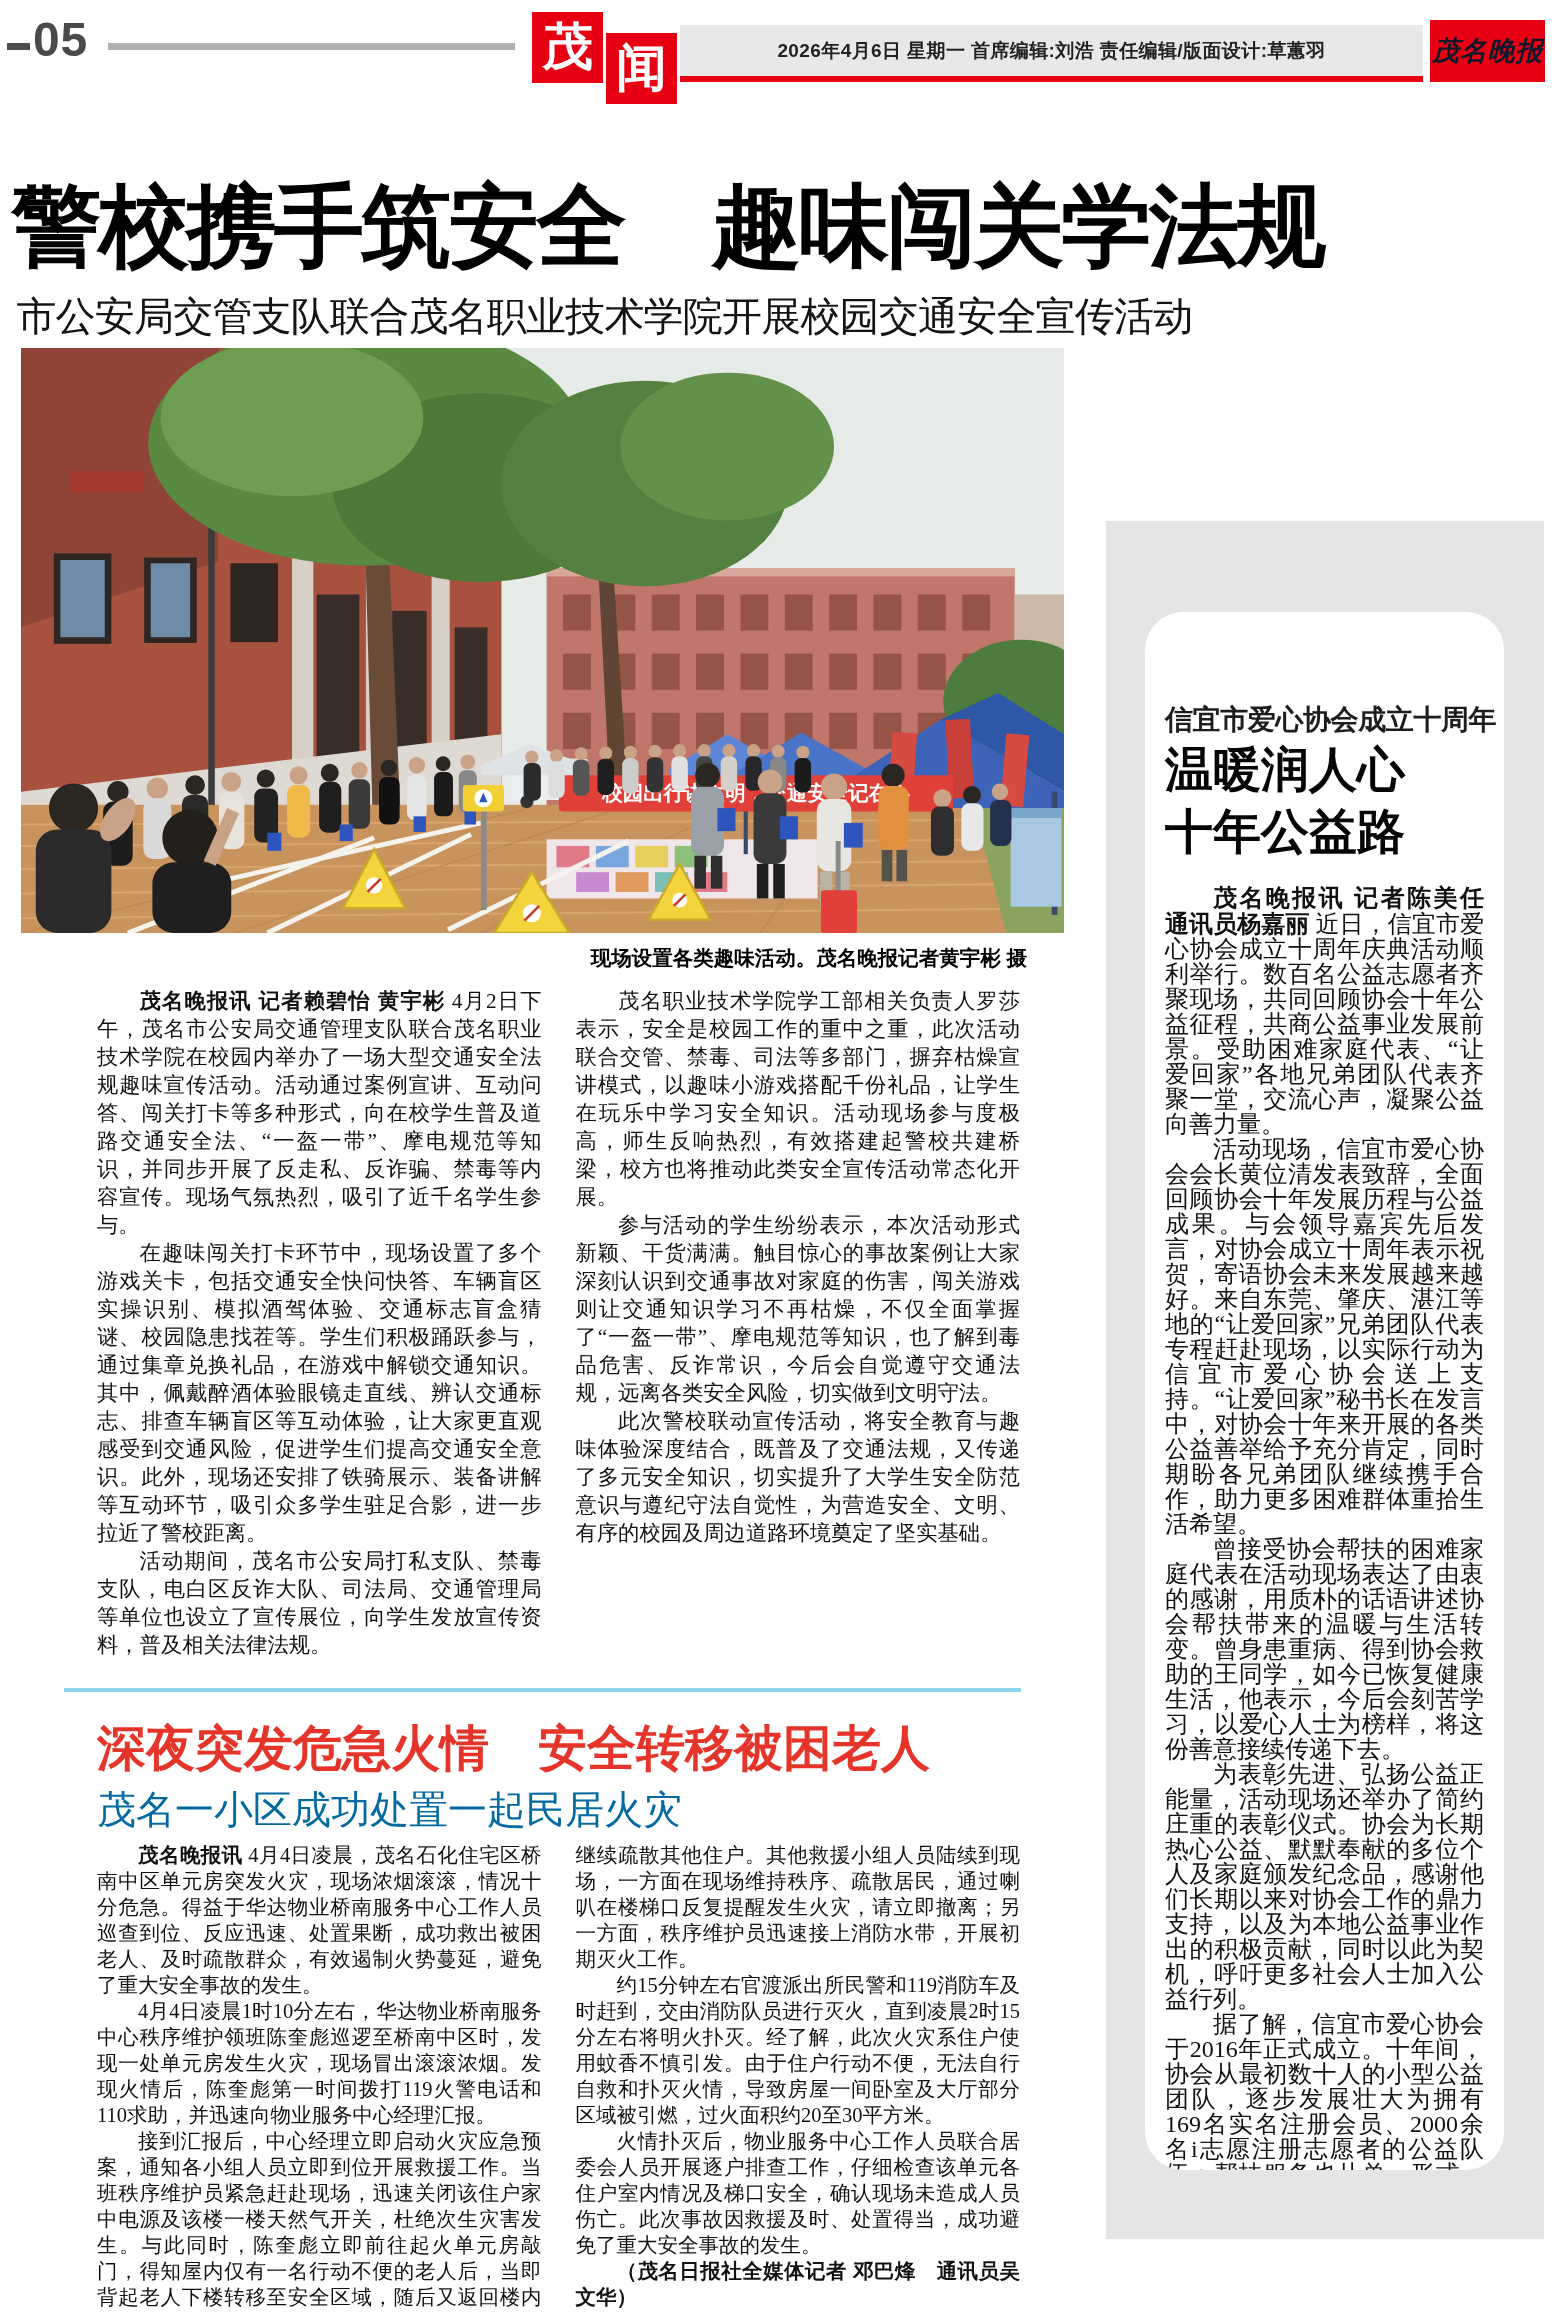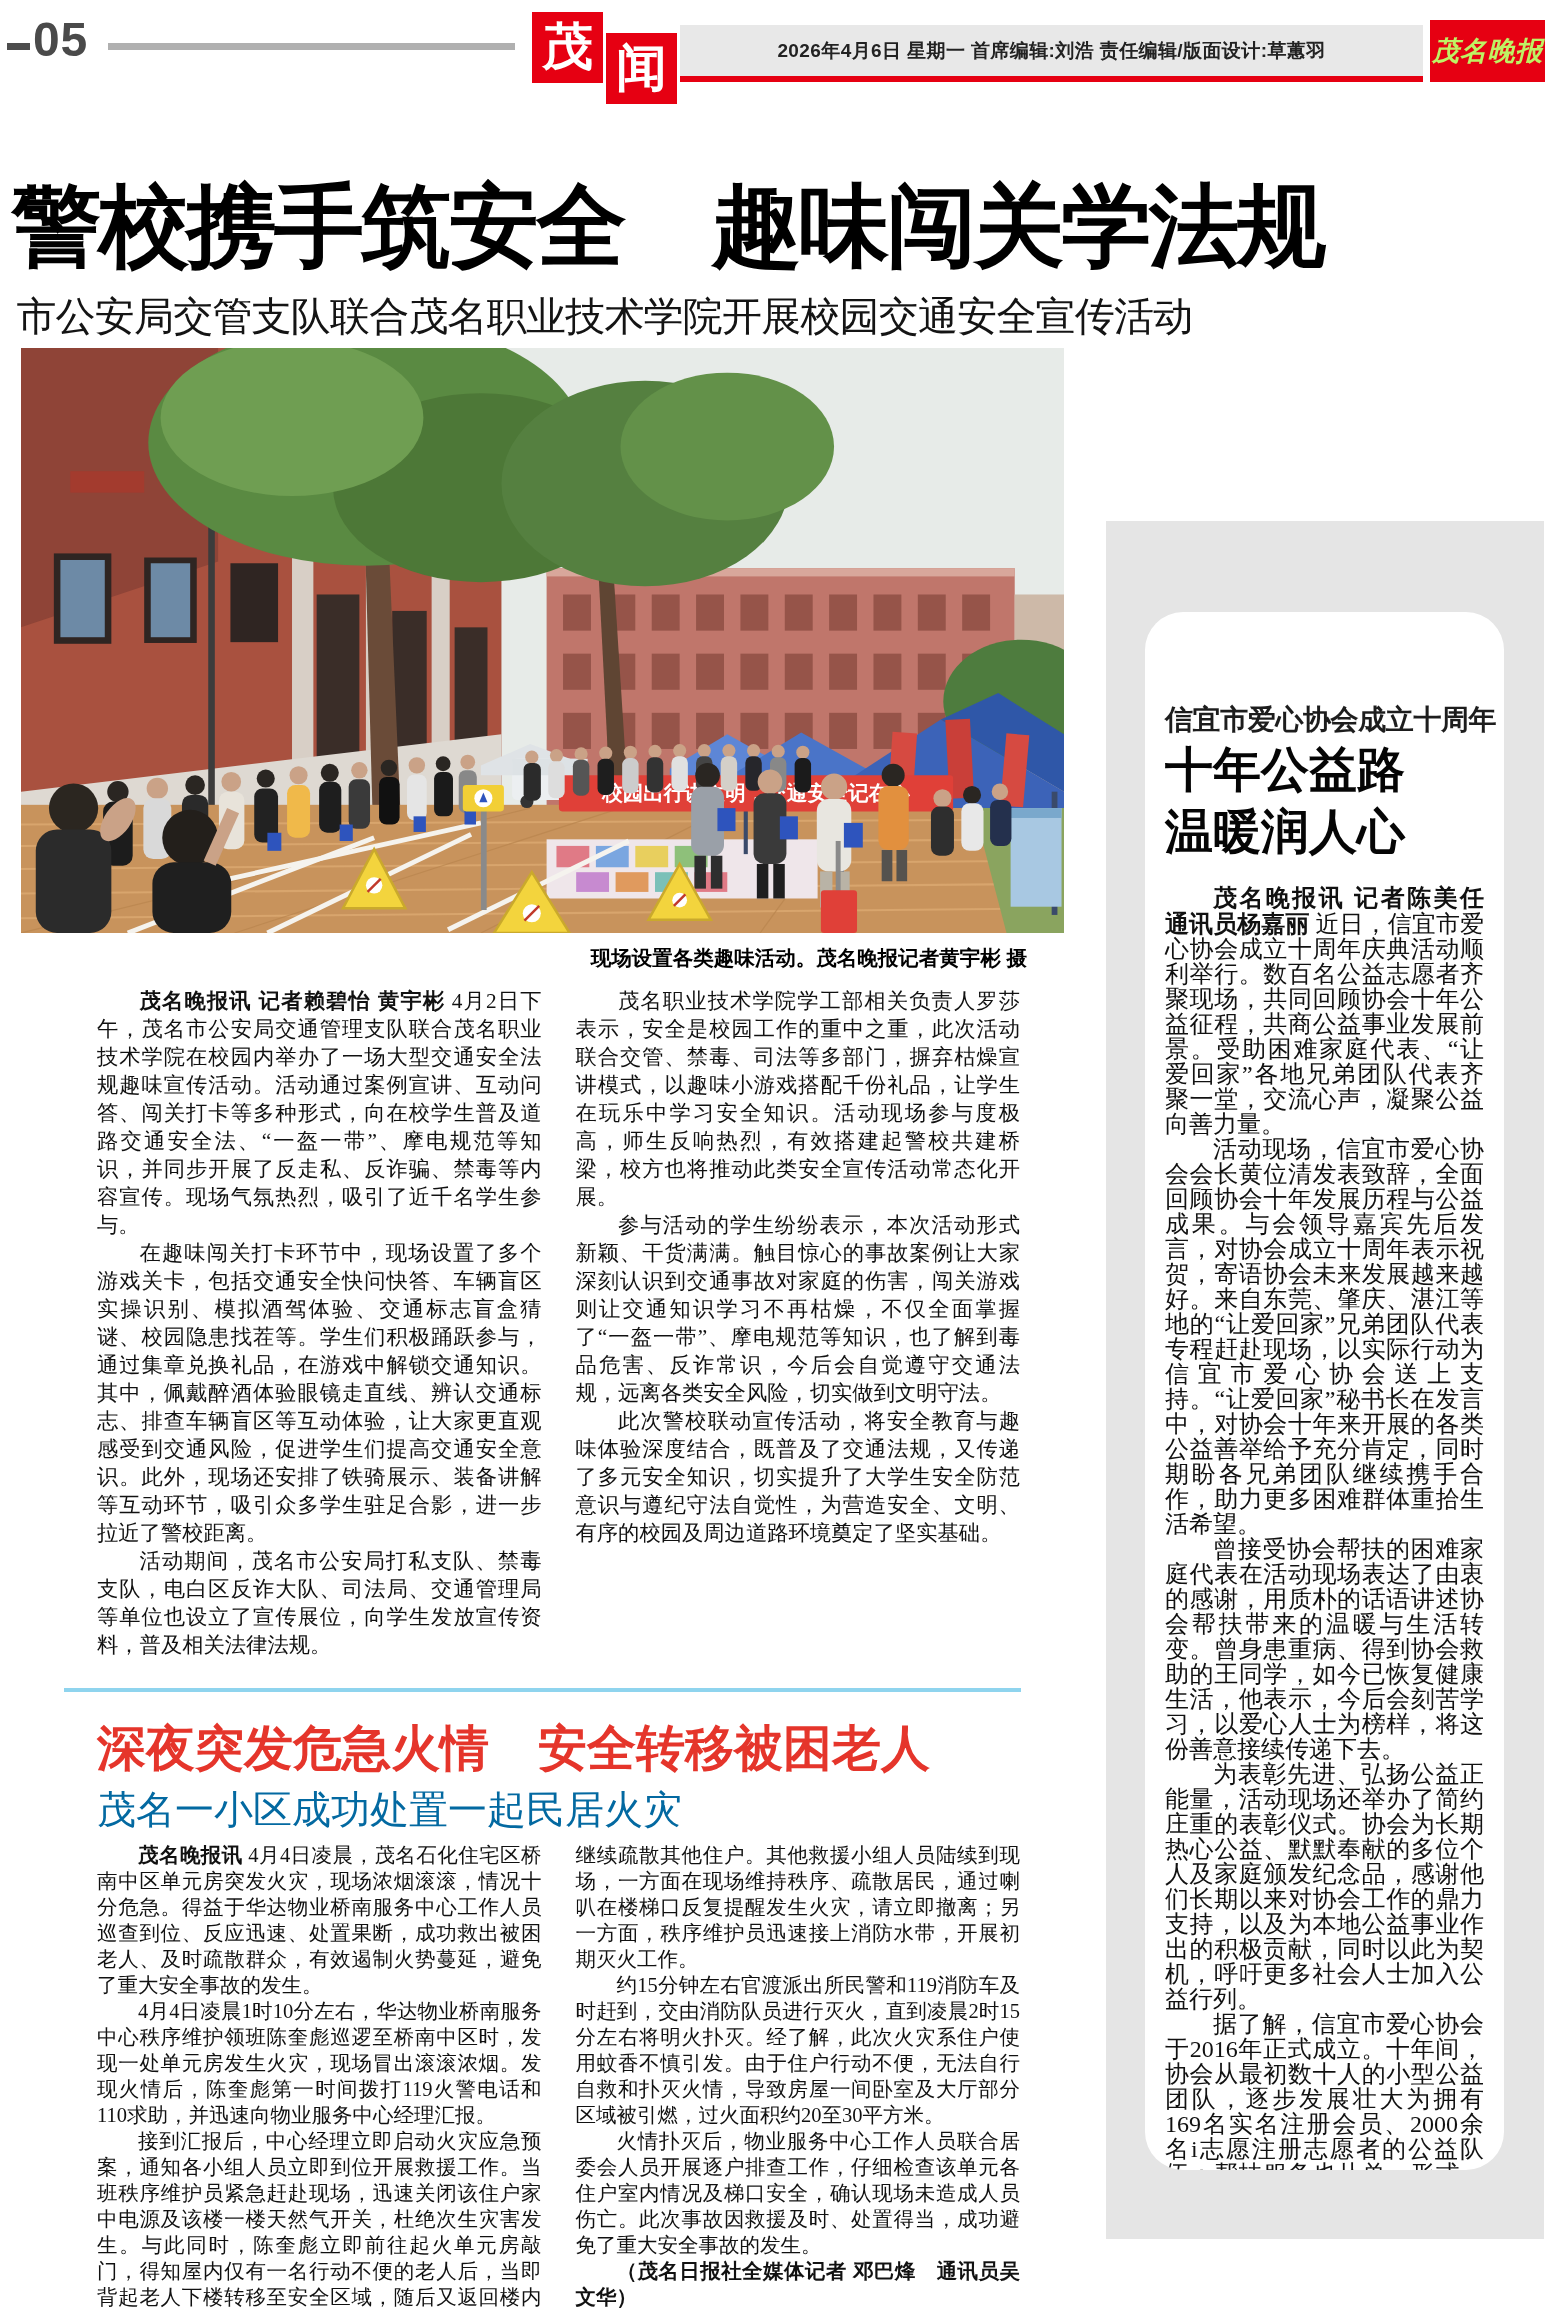--- a/index.html
+++ b/index.html
@@ -12,21 +12,21 @@
   .pageno-dash{left:6.6px;top:43px;width:23px;height:7.4px;background:#4d4d4d;}
   .pageno{left:33px;top:11.5px;font-size:48px;font-weight:800;color:#4a4a4a;letter-spacing:0.8px;}
   .header-rule{left:108px;top:43px;width:407px;height:7.4px;background:#b0b0b0;}
   .badge{width:71px;height:71px;background:#e60012;color:#fff;display:flex;align-items:center;justify-content:center;
          font-size:51px;font-weight:900;}
   .badge-mao{left:532px;top:11.5px;}
   .badge-wen{left:606px;top:33px;}
   .date-bar{left:680px;top:25px;width:743px;height:51px;background:#e8e8e8;display:flex;align-items:center;justify-content:center;
             font-size:19px;font-weight:600;color:#222;letter-spacing:0.4px;}
   .red-rule{left:680px;top:76px;width:743px;height:5.7px;background:#e60012;}
-  .masthead{left:1430px;top:20px;width:115px;height:62px;background:#e60012;color:#bef264;display:flex;align-items:center;justify-content:center;
+  .masthead{left:1430px;top:20px;width:115px;height:62px;background:#e60012;color:#0f172a;display:flex;align-items:center;justify-content:center;
             font-size:27px;font-weight:700;font-style:italic;letter-spacing:0.8px;}
 
   
   .main-headline{left:11.5px;top:176px;width:1461px;font-size:90px;line-height:1.12;font-weight:900;color:#000;
                  letter-spacing:-2.5px;white-space:nowrap;}
   .main-deck{left:16.4px;top:289px;width:1445px;font-size:40px;font-weight:500;color:#141414;letter-spacing:-0.8px;white-space:nowrap;}
   .photo{left:20.5px;top:348px;width:1043px;height:585px;}
   .photo svg{display:block;width:100%;height:100%;}
   .photo-caption{left:104px;top:944px;width:923px;text-align:right;font-size:20.5px;font-weight:700;color:#000;}
 
@@ -404,22 +404,22 @@
     <p>4月4日凌晨1时10分左右，华达物业桥南服务中心秩序维护领班陈奎彪巡逻至桥南中区时，发现一处单元房发生火灾，现场冒出滚滚浓烟。发现火情后，陈奎彪第一时间拨打119火警电话和110求助，并迅速向物业服务中心经理汇报。</p>
     <p>接到汇报后，中心经理立即启动火灾应急预案，通知各小组人员立即到位开展救援工作。当班秩序维护员紧急赶赴现场，迅速关闭该住户家中电源及该楼一楼天然气开关，杜绝次生灾害发生。与此同时，陈奎彪立即前往起火单元房敲门，得知屋内仅有一名行动不便的老人后，当即背起老人下楼转移至安全区域，随后又返回楼内继续疏散其他住户。其他救援小组人员陆续到现场，一方面在现场维持秩序、疏散居民，通过喇叭在楼梯口反复提醒发生火灾，请立即撤离；另一方面，秩序维护员迅速接上消防水带，开展初期灭火工作。</p>
     <p>约15分钟左右官渡派出所民警和119消防车及时赶到，交由消防队员进行灭火，直到凌晨2时15分左右将明火扑灭。经了解，此次火灾系住户使用蚊香不慎引发。由于住户行动不便，无法自行自救和扑灭火情，导致房屋一间卧室及大厅部分区域被引燃，过火面积约20至30平方米。</p>
     <p>火情扑灭后，物业服务中心工作人员联合居委会人员开展逐户排查工作，仔细检查该单元各住户室内情况及梯口安全，确认现场未造成人员伤亡。此次事故因救援及时、处置得当，成功避免了重大安全事故的发生。</p>
     <p class="para-bold">（茂名日报社全媒体记者 邓巴烽　通讯员吴文华）</p>
   </div>
 
 <div class="abs sidebar-panel">
   <div class="abs sidebar-card">
     <div class="sidebar-kicker">信宜市爱心协会成立十周年</div>
+    <div class="sidebar-title">温暖润人心</div>
     <div class="sidebar-title">十年公益路</div>
-    <div class="sidebar-title">温暖润人心</div>
     <div class="sidebar-body body-text">
         <p><b>茂名晚报讯 记者陈美任 通讯员杨嘉丽</b> 近日，信宜市爱心协会成立十周年庆典活动顺利举行。数百名公益志愿者齐聚现场，共同回顾协会十年公益征程，共商公益事业发展前景。受助困难家庭代表、“让爱回家”各地兄弟团队代表齐聚一堂，交流心声，凝聚公益向善力量。</p>
         <p>活动现场，信宜市爱心协会会长黄位清发表致辞，全面回顾协会十年发展历程与公益成果。与会领导嘉宾先后发言，对协会成立十周年表示祝贺，寄语协会未来发展越来越好。来自东莞、肇庆、湛江等地的“让爱回家”兄弟团队代表专程赶赴现场，以实际行动为信宜市爱心协会送上支持。“让爱回家”秘书长在发言中，对协会十年来开展的各类公益善举给予充分肯定，同时期盼各兄弟团队继续携手合作，助力更多困难群体重拾生活希望。</p>
         <p>曾接受协会帮扶的困难家庭代表在活动现场表达了由衷的感谢，用质朴的话语讲述协会帮扶带来的温暖与生活转变。曾身患重病、得到协会救助的王同学，如今已恢复健康生活，他表示，今后会刻苦学习，以爱心人士为榜样，将这份善意接续传递下去。</p>
         <p>为表彰先进、弘扬公益正能量，活动现场还举办了简约庄重的表彰仪式。协会为长期热心公益、默默奉献的多位个人及家庭颁发纪念品，感谢他们长期以来对协会工作的鼎力支持，以及为本地公益事业作出的积极贡献，同时以此为契机，呼吁更多社会人士加入公益行列。</p>
         <p>据了解，信宜市爱心协会于2016年正式成立。十年间，协会从最初数十人的小型公益团队，逐步发展壮大为拥有169名实名注册会员、2000余名i志愿注册志愿者的公益队伍；帮扶服务也从单一形式，拓展为扶贫济困、恤孤助学、扶老助残等多领域并行的多元化帮扶体系。</p>
         <p>十年深耕公益，协会收获累累硕果。截至目前，协会累计开展公益活动1800余场，协助筹募善款超4800万元，精准帮扶困境群众1986例。每一项数据，都承载着志愿者们的无私奉献，也见证着众多困境家庭重获生活希望。展望未来，黄位清表示，协会将继续坚守公益初心，深耕帮扶一线，带动更多人参与到公益事业中来。</p>
       </div>
   </div>
 </div>

